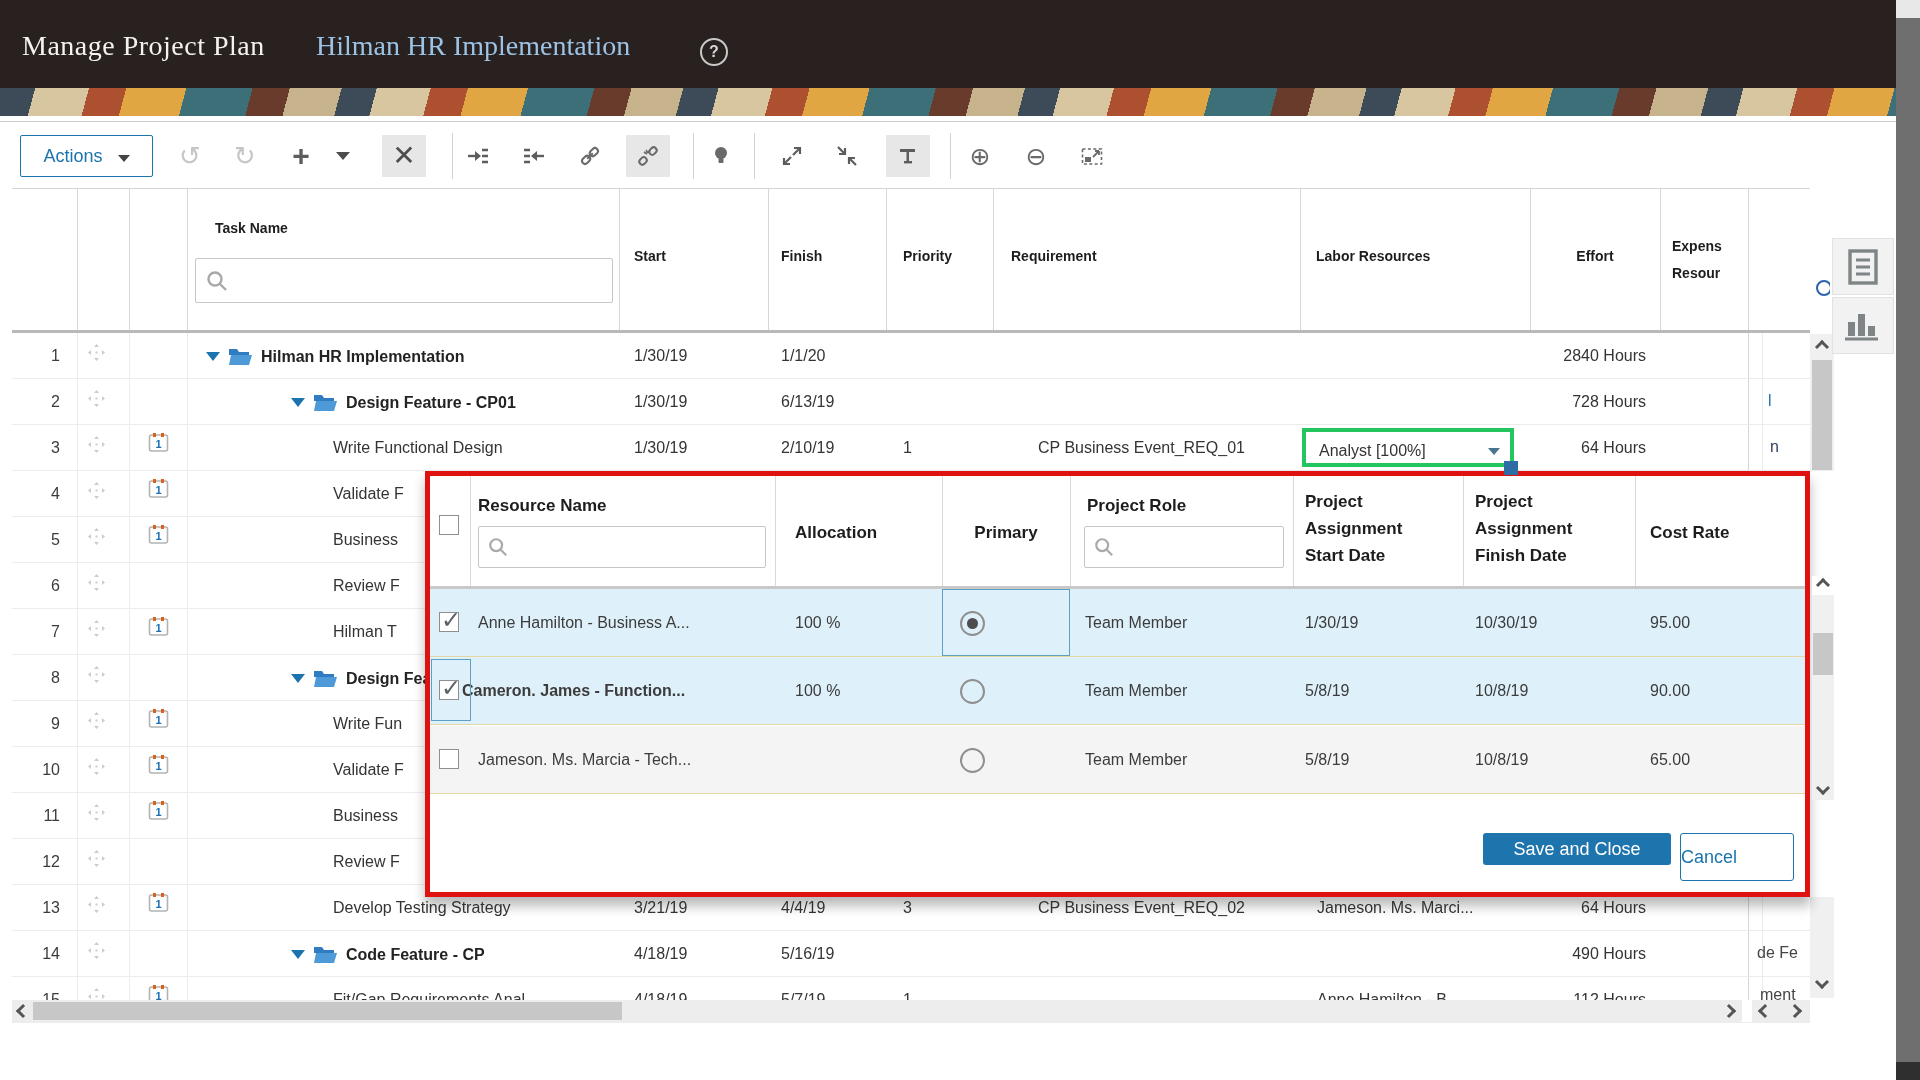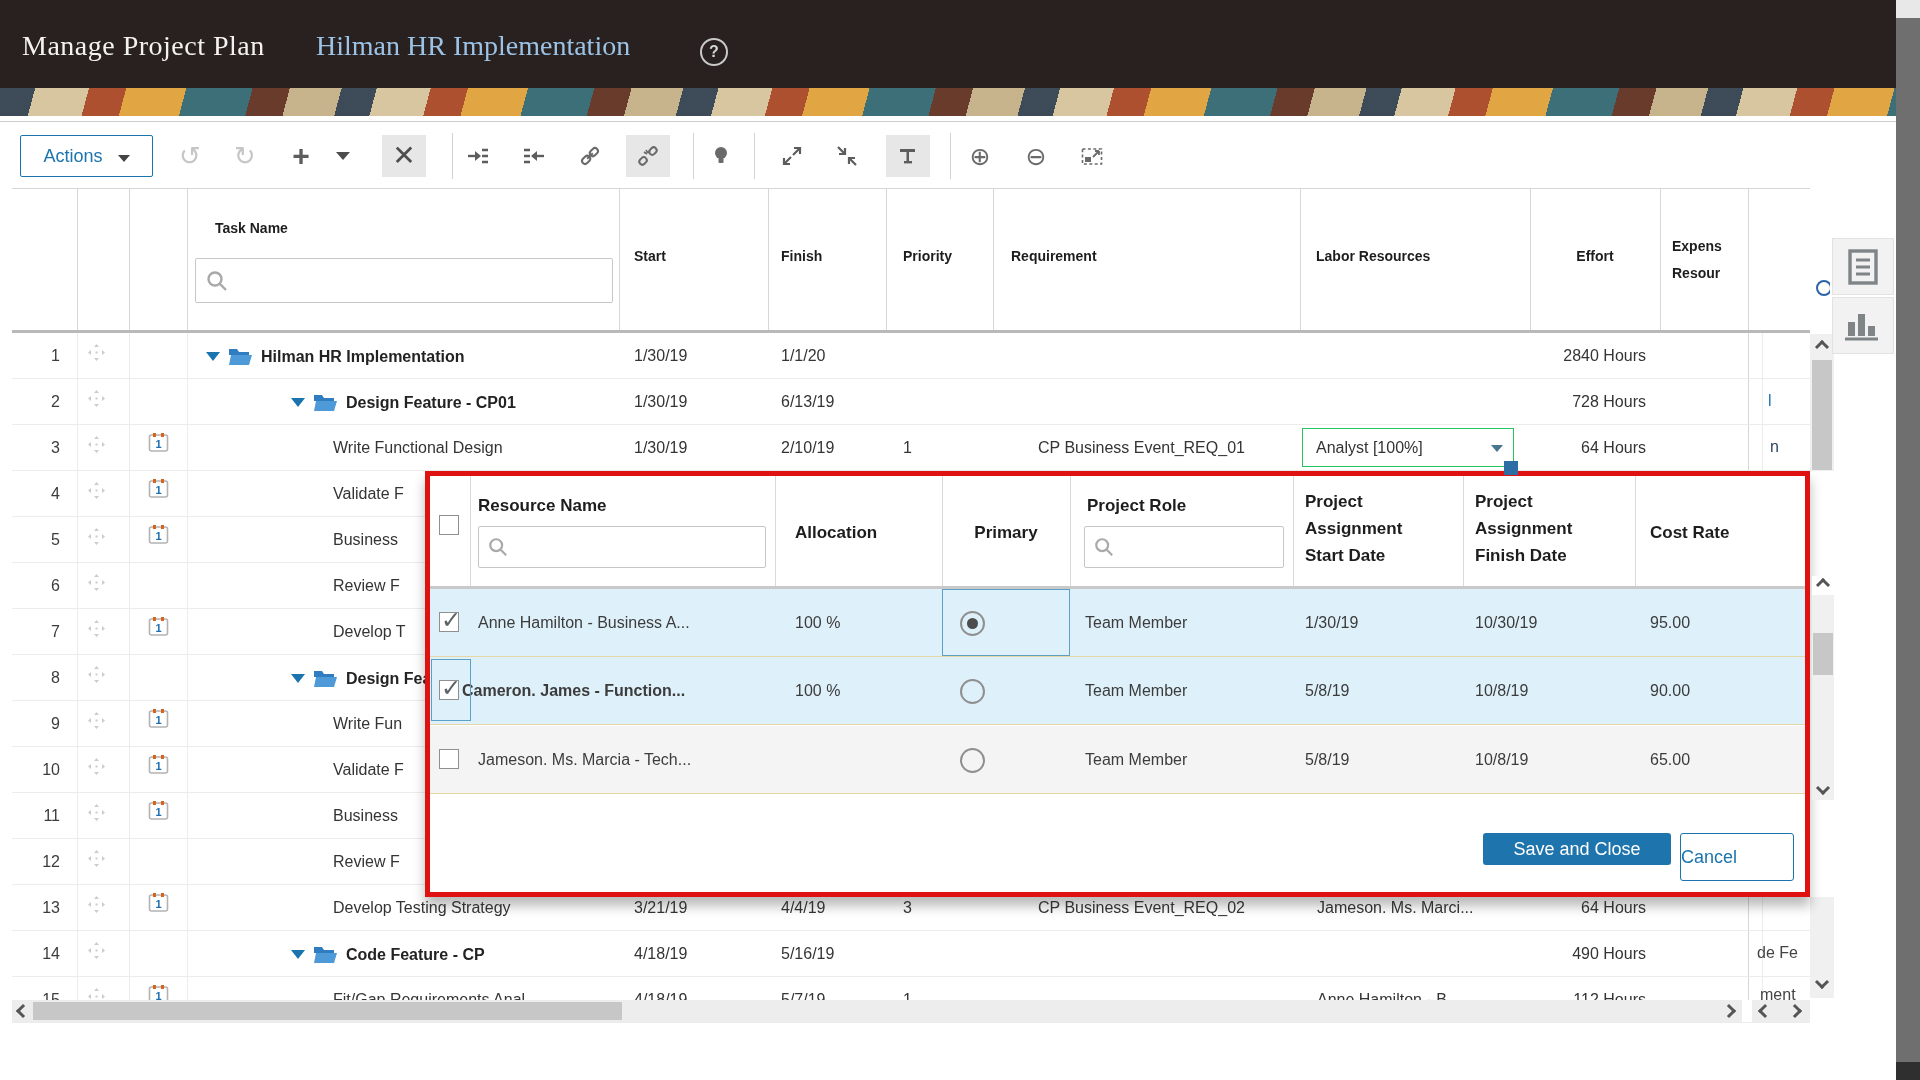--- a/index.html
+++ b/index.html
@@ -42,21 +42,21 @@
   .c-task{left:175px;width:440px;overflow:hidden;}
   .c-start{left:622px;}
   .c-fin{left:769px;}
   .c-pri{left:891px;}
   .c-req{left:1026px;}
   .c-labor{left:1305px;width:200px;overflow:hidden;}
   .c-effort{left:1518px;width:116px;text-align:right;}
   .fold{font-weight:bold;color:#232323;}
   .tree{display:inline-flex;align-items:center;gap:8px;}
   .tcaret{width:0;height:0;border-left:7px solid transparent;border-right:7px solid transparent;border-top:9px solid #1b74ad;}
-  .combo{position:absolute;left:1290px;top:3px;width:212px;height:39px;box-sizing:border-box;border:1px solid #22c55e;
+  .combo{position:absolute;left:1290px;top:3px;width:212px;height:39px;box-sizing:border-box;border:4px solid #22c55e;
          background:#fff;line-height:37px;padding-left:13px;}
   .combo .cv{width:0;height:0;border-left:6px solid transparent;border-right:6px solid transparent;
          border-top:7px solid #49768f;position:absolute;right:10px;top:16px;}
   .anchor-sq{position:absolute;left:1504px;top:461px;width:14px;height:14px;background:#2e6da4;z-index:12;}
   .frag{position:absolute;white-space:nowrap;color:#444;}
   
   .sbtrack{position:absolute;background:#f0f0f0;}
   .sbthumb{position:absolute;background:#c7c7c7;}
   .chev{position:absolute;width:10px;height:10px;box-sizing:border-box;}
   .chevU{border-left:3px solid #555;border-top:3px solid #555;transform:rotate(45deg);}
@@ -347,21 +347,21 @@
       <svg width="17" height="17" viewBox="0 0 17 17">
           <path d="M8.5 0 L11 3 H6 Z M8.5 17 L6 14 h5 Z M0 8.5 L3 6 v5 Z M17 8.5 L14 11 V6 Z M7.5 7.5 h2 v2 h-2 z" fill="#c9cdd2"></path>
         </svg></span>
     <span class="cell c-cal">
       <svg width="21" height="21" viewBox="0 0 21 21">
           <rect x="1.5" y="3" width="18" height="16" rx="2" fill="#fff" stroke="#b3b3b3" stroke-width="1.6"></rect>
           <rect x="5" y="1" width="3" height="4" fill="#d9631e"></rect>
           <rect x="13" y="1" width="3" height="4" fill="#d9631e"></rect>
           <text x="10.5" y="16" font-size="11" font-weight="bold" fill="#1b6fb5" text-anchor="middle">1</text>
         </svg></span>
-    <span class="cell c-task"><span style="padding-left:146px;">Develop T</span></span>
+    <span class="cell c-task"><span style="padding-left:146px;">Hilman T</span></span>
   </div>
 
   <div class="r" style="top:655px;">
     <span class="cell c-num">8</span>
     <span class="cell c-drag">
       <svg width="17" height="17" viewBox="0 0 17 17">
           <path d="M8.5 0 L11 3 H6 Z M8.5 17 L6 14 h5 Z M0 8.5 L3 6 v5 Z M17 8.5 L14 11 V6 Z M7.5 7.5 h2 v2 h-2 z" fill="#c9cdd2"></path>
         </svg></span>
     <span class="cell c-task"><span class="tree" style="padding-left:104px;">
       <i class="tcaret"></i>

